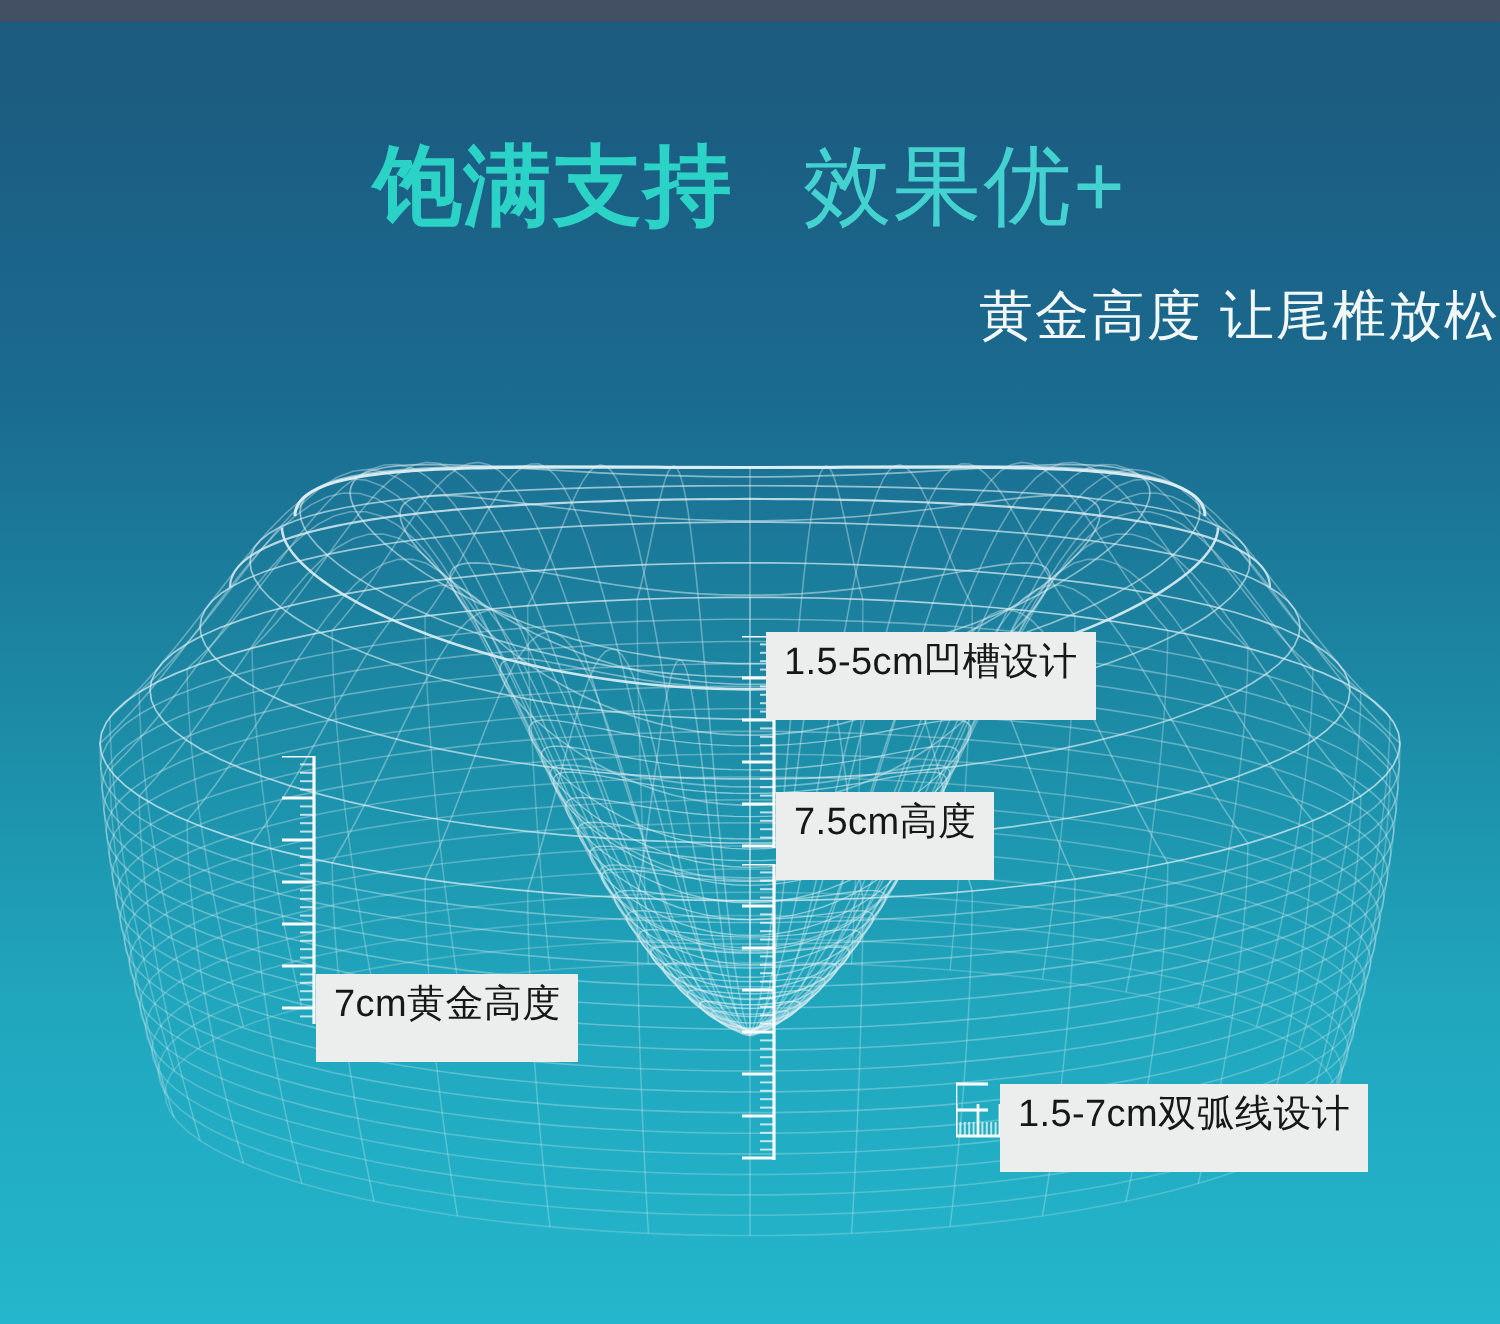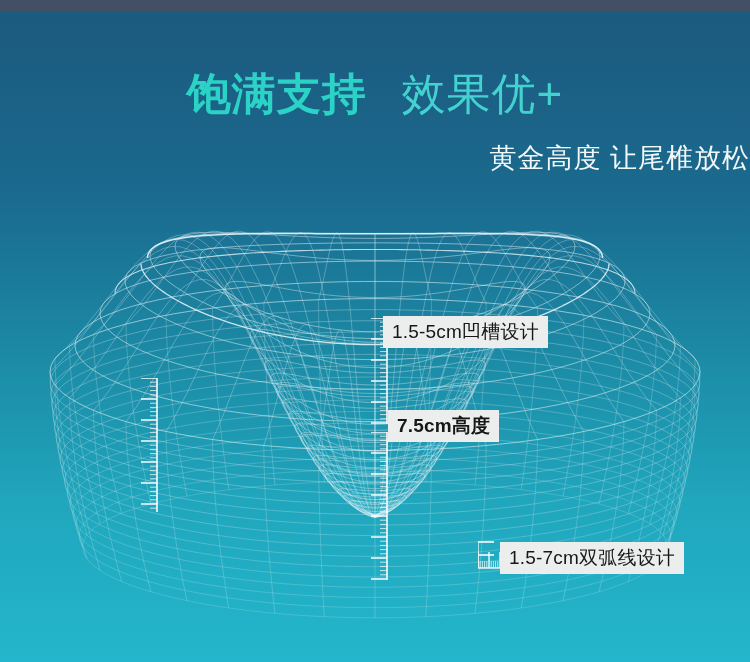--- a/index.html
+++ b/index.html
@@ -75,26 +75,26 @@
   .ruler-v { position: absolute; }
   .ruler-h { position: absolute; }
 
   
   .callout {
     position: absolute;
     background: #eceeee;
     color: #171717;
     font-size: 19px;
     line-height: 1;
-    padding: 6px 9px 7px 9px;
+    padding: 6px 9px 19px 9px;
     white-space: nowrap;
     letter-spacing: 0.2px;
   }
   #callout-groove { left: 383px; top: 316px; }
-  #callout-height { left: 388px; top: 410px; font-weight: bold; }
+  #callout-height { left: 388px; top: 396px; }
   #callout-golden { left: 158px; top: 487px; }
   #callout-arc    { left: 500px; top: 542px; }
 </style>
 </head>
 <body>
 
 <div id="stage">
 
   <div id="top-strip"></div>
 
@@ -364,16 +364,17 @@
     <span class="hl-gap"></span>
     <span class="hl-sub">效果优+</span>
   </div>
 
   <div id="subhead">黄金高度 让尾椎放松</div>
 
   <div class="callout" id="callout-groove">1.5-5cm凹槽设计</div>
 
   <div class="callout" id="callout-height">7.5cm高度</div>
 
+  <div class="callout" id="callout-golden">7cm黄金高度</div>
 
   <div class="callout" id="callout-arc">1.5-7cm双弧线设计</div>
 
 </div>
 
 </body></html>

